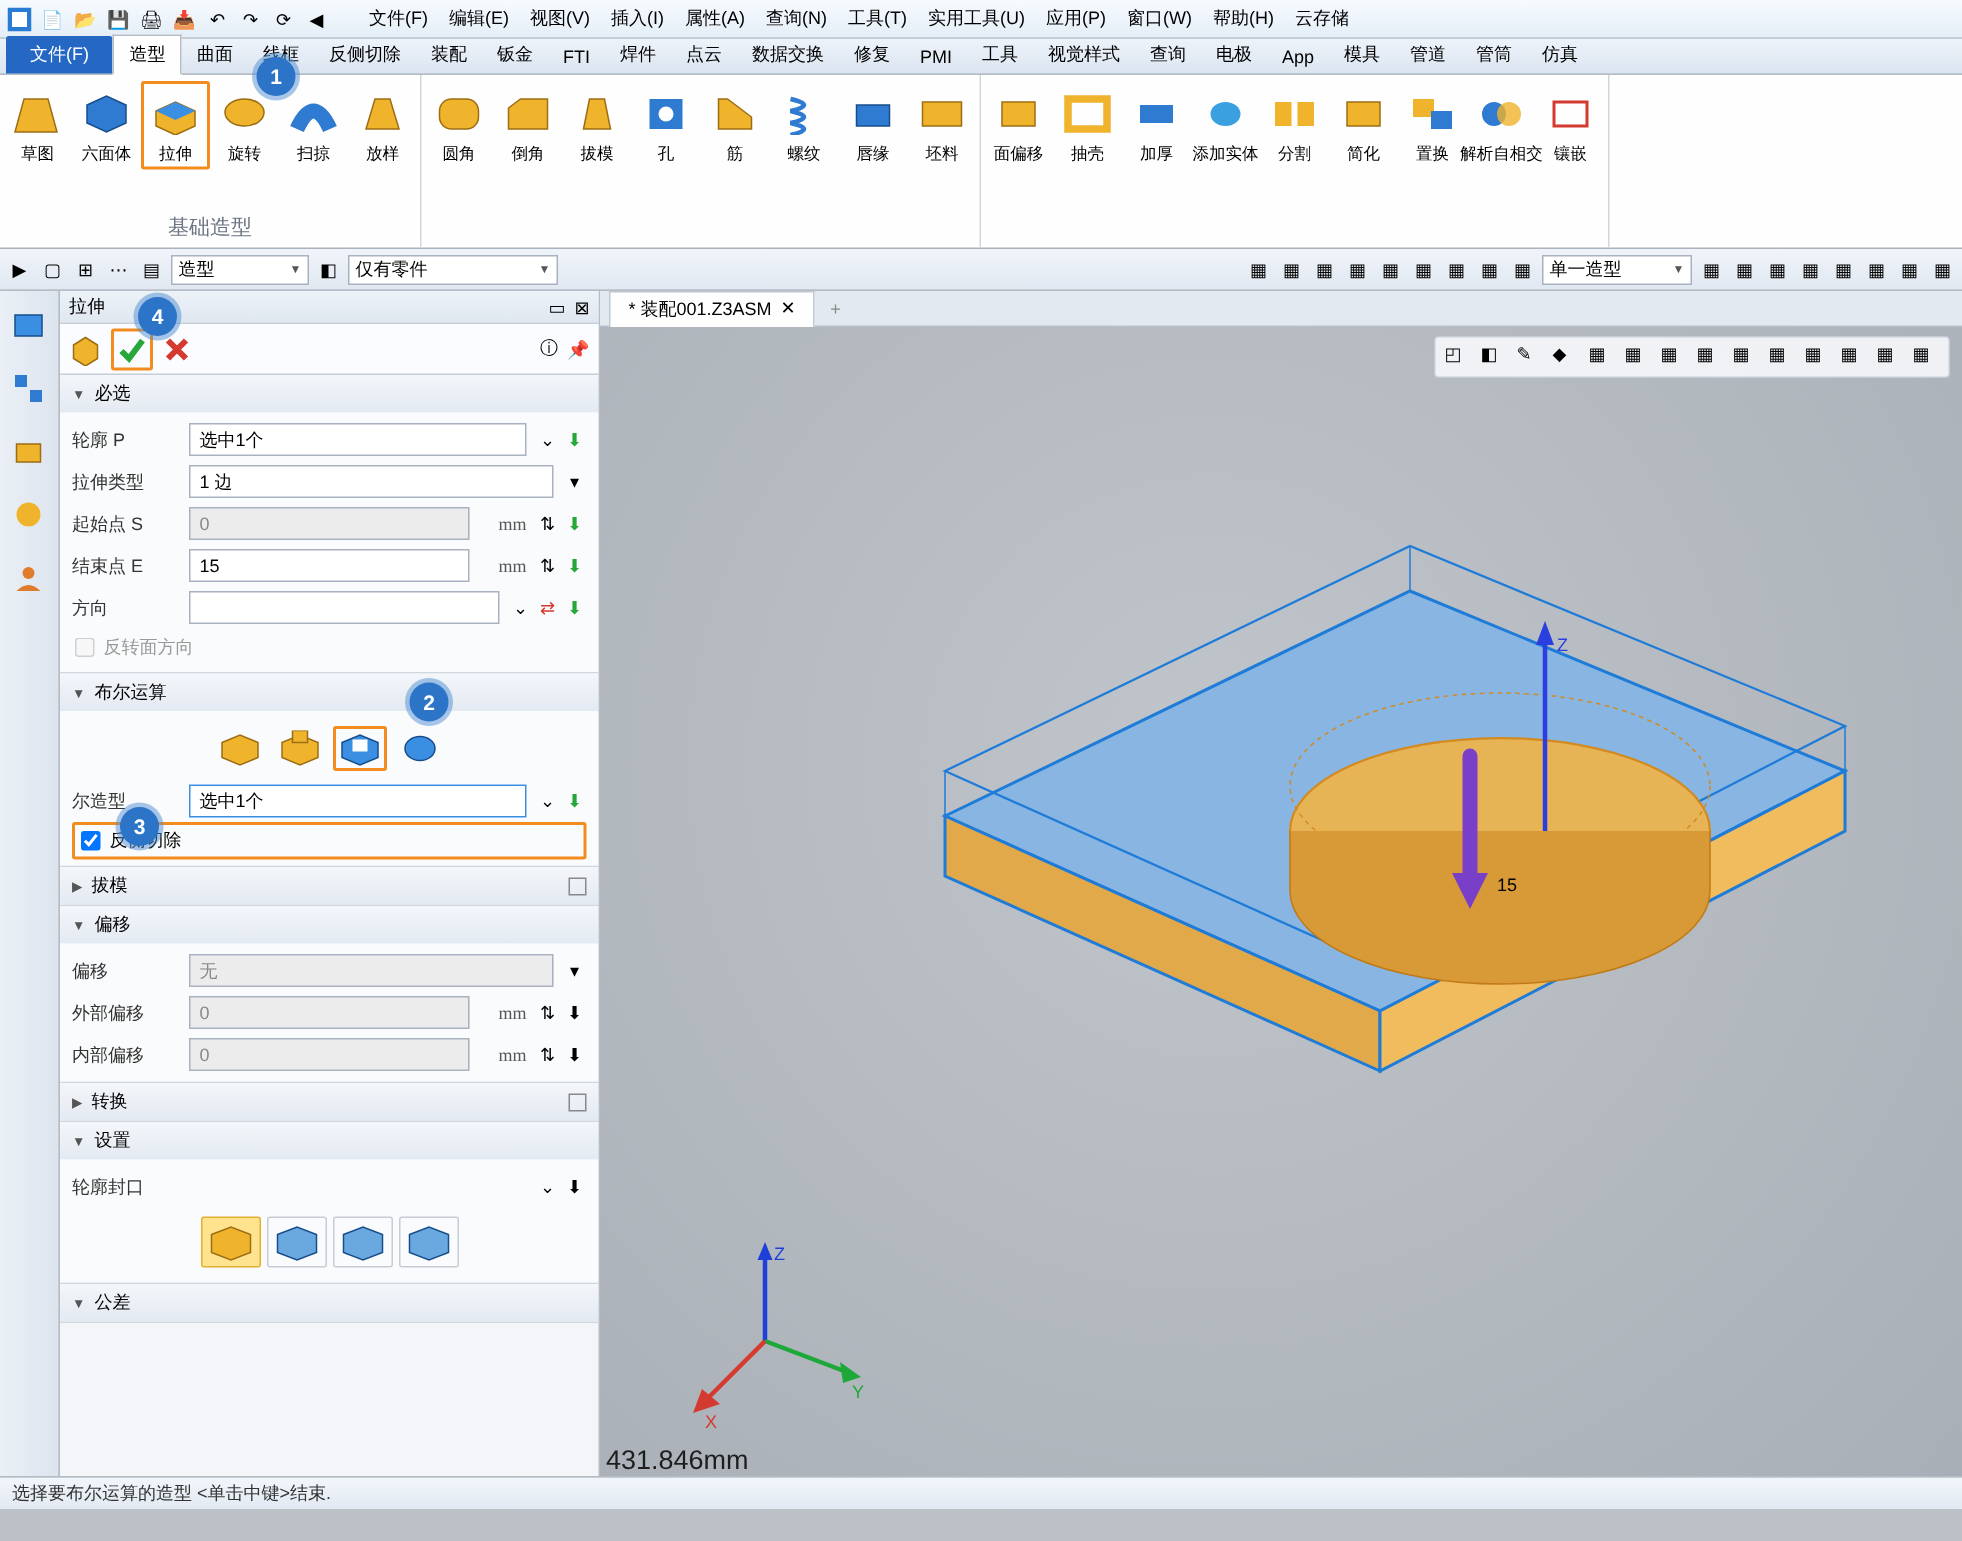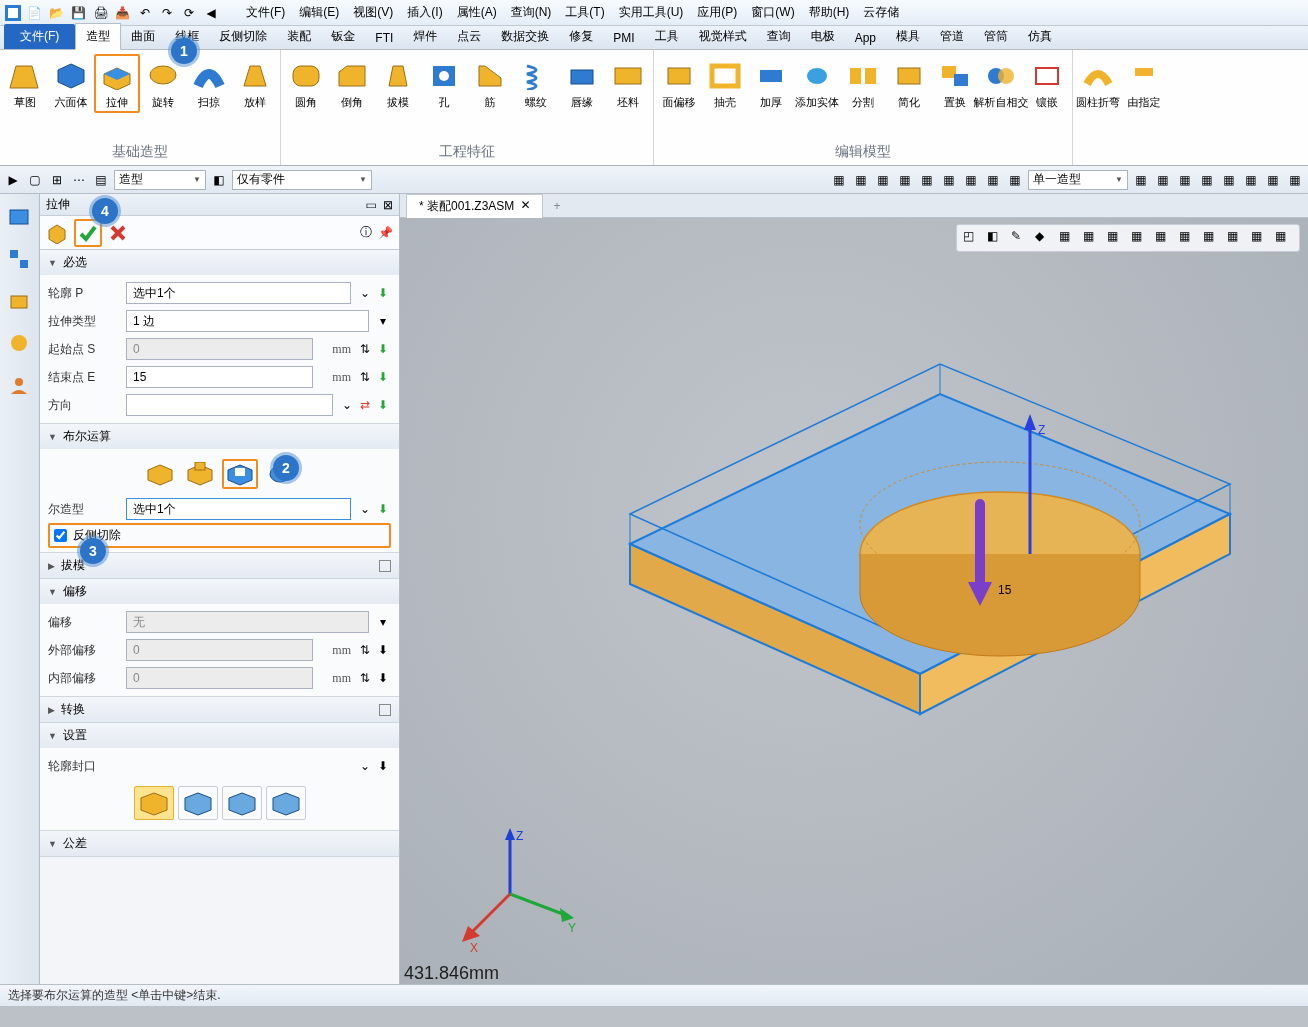--- a/index.html
+++ b/index.html
@@ -262,21 +262,20 @@
         </div>
       <div class="rbtn">
           <div class="ico">
             <svg width="34" height="30">
               <rect x="4" y="8" width="26" height="16" fill="#f0b32c" stroke="#9c6e14"></rect>
             </svg>
           </div>
           <div class="lbl">坯料</div>
         </div>
     </div>
-    <div class="glabel">工程特征</div>
   </div>
   <div class="ribbon-group">
     <div class="buttons">
       <div class="rbtn">
           <div class="ico">
             <svg width="34" height="30">
               <rect x="6" y="8" width="22" height="16" fill="#f0b32c" stroke="#9c6e14"></rect>
             </svg>
           </div>
           <div class="lbl">面偏移</div>
@@ -342,42 +341,20 @@
         </div>
       <div class="rbtn">
           <div class="ico">
             <svg width="34" height="30">
               <rect x="6" y="8" width="22" height="16" fill="none" stroke="#d43a2f" stroke-width="2"></rect>
             </svg>
           </div>
           <div class="lbl">镶嵌</div>
         </div>
     </div>
-    <div class="glabel">编辑模型</div>
-  </div>
-  <div class="ribbon-group" style="border-right:none;">
-    <div class="buttons">
-      <div class="rbtn">
-          <div class="ico">
-            <svg width="34" height="30">
-              <path d="M6,24 Q17,4 28,24" fill="none" stroke="#f0b32c" stroke-width="8"></path>
-            </svg>
-          </div>
-          <div class="lbl">圆柱折弯</div>
-        </div>
-      <div class="rbtn">
-          <div class="ico">
-            <svg width="34" height="30">
-              <rect x="8" y="8" width="18" height="8" fill="#f0b32c"></rect>
-            </svg>
-          </div>
-          <div class="lbl">由指定</div>
-        </div>
-    </div>
-    <div class="glabel"></div>
   </div>
 </div>
 
 <div class="qbar">
   <span class="ti">▶</span>
   <span class="ti">▢</span>
   <span class="ti">⊞</span>
   <span class="ti">⋯</span>
   <span class="ti">▤</span>
   <div class="sel">
@@ -514,20 +491,24 @@
           </div>
           <div class="row">
             <div class="lbl">方向</div>
             <div class="val"></div>
             <div class="ex">
                 <span>⌄</span>
                 <span style="color:#d43a2f">⇄</span>
                 <span style="color:#27a63a">⬇</span>
               </div>
           </div>
+          <div class="chk">
+              <input type="checkbox" disabled="" style="">
+              <span style="color:#999">反转面方向</span>
+            </div>
         </div>
       </div>
 
       <div class="sect">
         <div class="sect-h">
             <span class="arr">▼</span>
             <span>布尔运算</span>
           </div>
         <div class="sect-body">
           <div class="bool-row">

